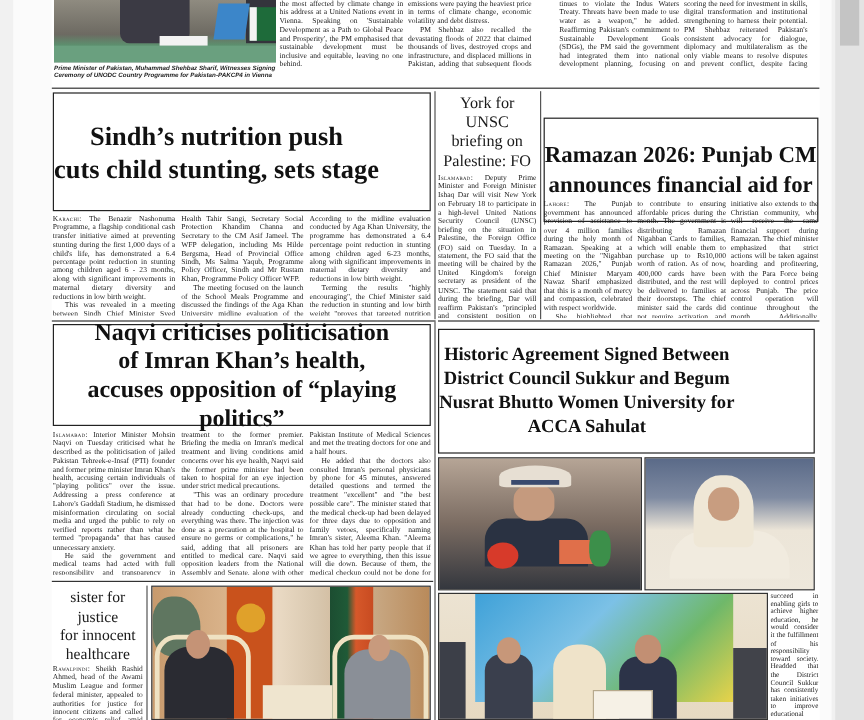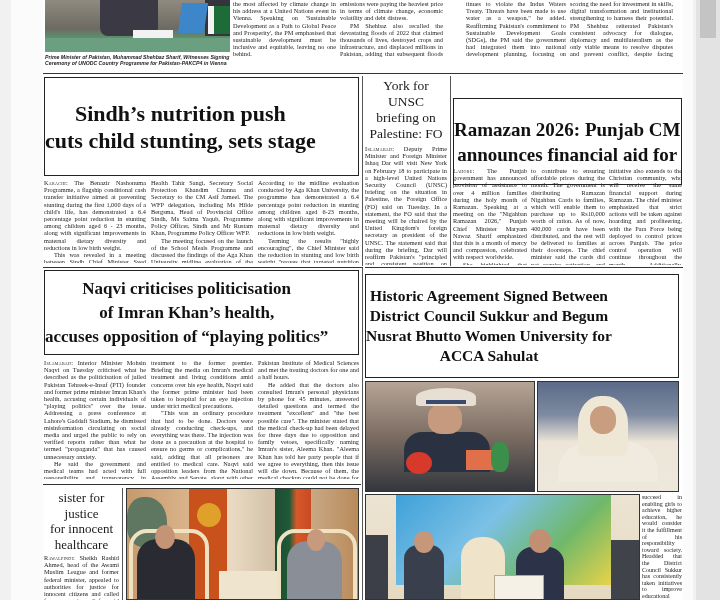--- a/index.html
+++ b/index.html
@@ -159,21 +159,21 @@
 
   </div>
   <div class="col" style="left:566px; top:167px; width:73px; height:98px;">
     <p>initiative also extends to the Christian community, who will receive the same financial support during Ramazan. The chief minister emphasized that strict actions will be taken against hoarding and profiteering, with the Para Force being deployed to control prices across Punjab. The price control operation will continue throughout the month. Additionally, government-subsidized Ramazan Sahulat bazaars will be available to help people with limited financial means. Maryam Nawaz encouraged philanthropists to organize Iftar and Sehar meals, with certificates from the government for those contributing.</p>
   </div>
 
   <div class="rule-h" style="left:0; top:267px; width:320px;"></div>
   <div class="rule-h" style="left:322px; top:267px; width:318px;"></div>
 
   <div class="headbox" style="left:1px; top:270px; width:315px; height:85px;">
-    <div style="font-size:17px; line-height:24px;">
+    <div style="font-size:20px; line-height:24px;">
       <span>Naqvi criticises politicisation</span>
       <span>of Imran Khan’s health,</span>
       <span>accuses opposition of “playing politics”</span>
     </div>
   </div>
   <div class="col" style="left:1px; top:359px; width:102px; height:120px;">
     <p><span class="dateline">Islamabad:</span> <span>Interior Minister Mohsin Naqvi on Tuesday criticised what he described as the politicisation of jailed Pakistan Tehreek-e-Insaf (PTI) founder and former prime minister Imran Khan's health, accusing certain individuals of "playing politics" over the issue. Addressing a press conference at Lahore's Gaddafi Stadium, he dismissed misinformation circulating on social media and urged the public to rely on verified reports rather than what he termed "propaganda" that has caused unnecessary anxiety.</span></p>
     <p>He said the government and medical teams had acted with full responsibility and transparency in providing</p>
   </div>
   <div class="col" style="left:108px; top:359px; width:102px; height:120px;">

